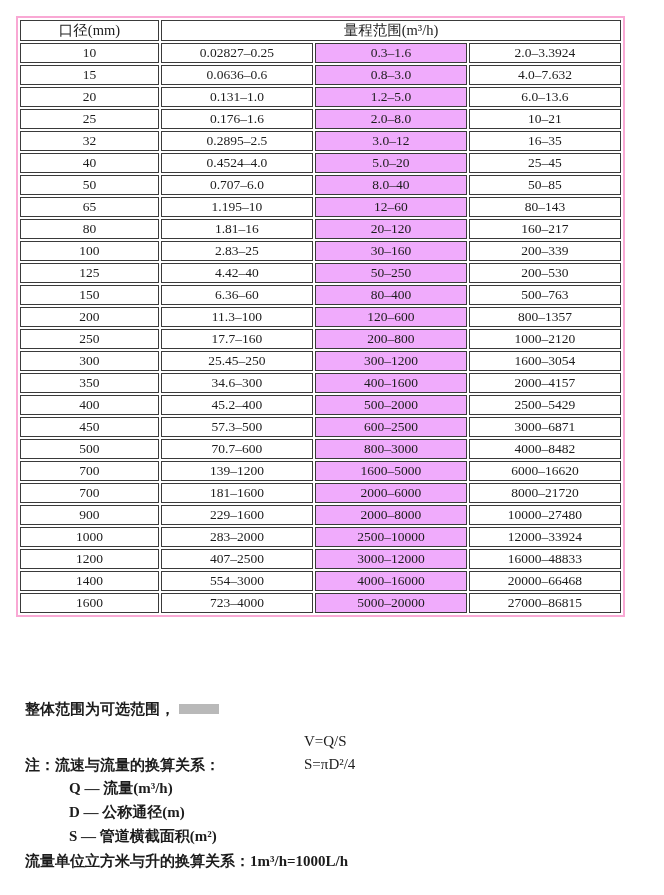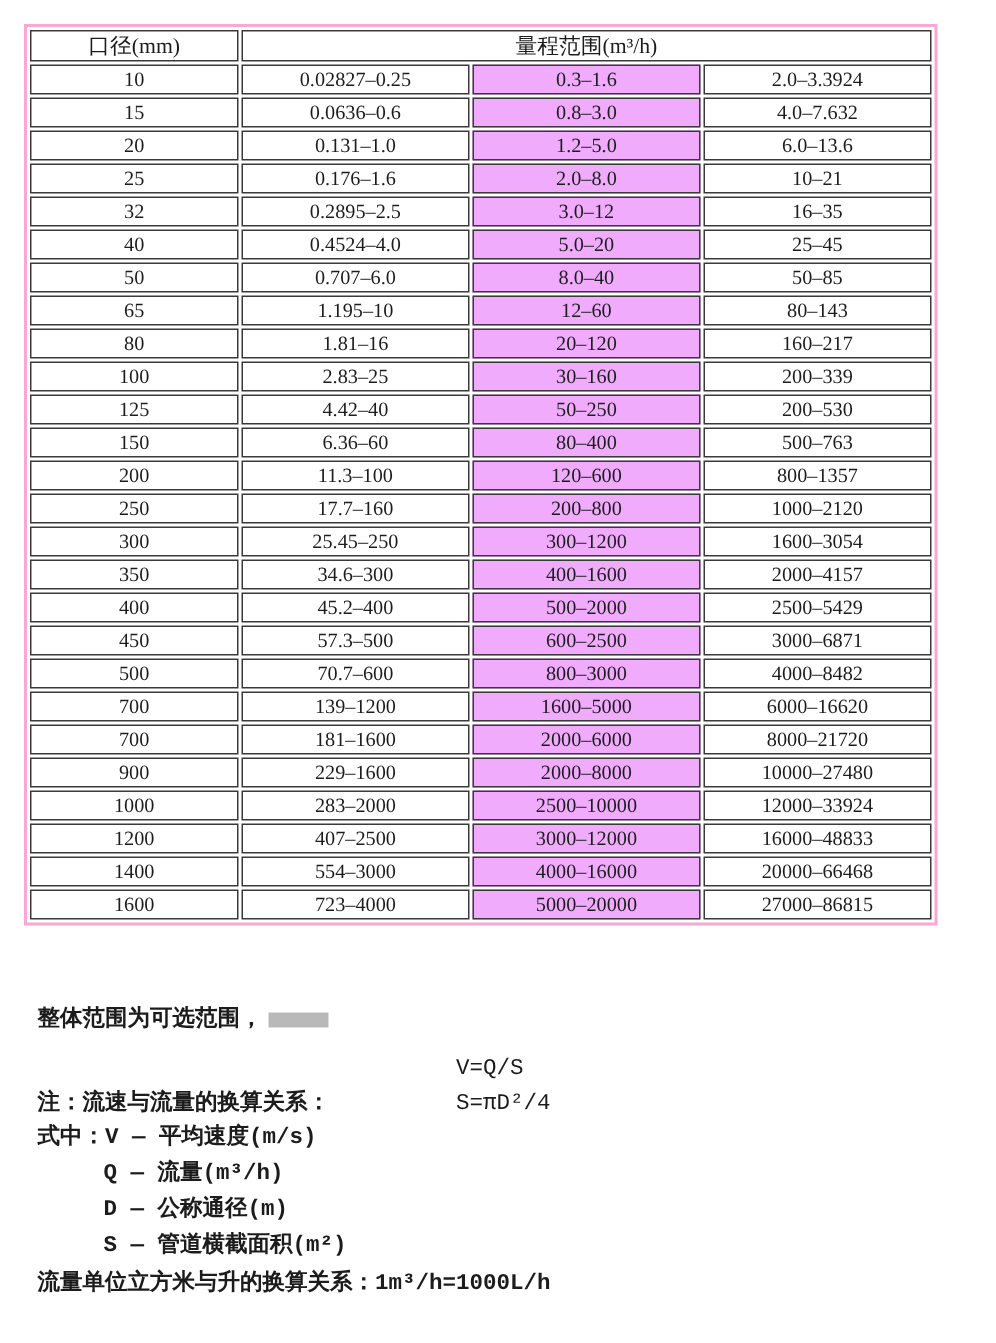--- a/index.html
+++ b/index.html
@@ -46,25 +46,24 @@
     background: #f0abfc;
     margin-top: 43px;
   }
   col.c-diam  { width: 138px; }
   col.c-range { width: 151px; }
 
   
   .footer {
     position: absolute;
     left: 25px;
-    top: 669px;
+    top: 698px;
     width: 620px;
     font-size: 15px;
     line-height: 22px;
-    font-family: Liberation Mono, monospace;
   }
   .cn { font-weight: bold; }
   .line { margin: 0; }
   .legend-line { margin-bottom: 10px; display: flex; align-items: center; }
   .swatch {
     display: inline-block;
     width: 40px;
     height: 10px;
     background: #b9b9b9;
     margin: 0 2px 0 4px;
@@ -266,19 +265,18 @@
     <span class="swatch"></span>
   </div>
   <div class="note-row">
     <span class="cn">注：流速与流量的换算关系：</span>
     <div class="formulas">
       <div>V=Q/S</div>
       <div>S=πD²/4</div>
     </div>
   </div>
   <div class="defs">
-    <div class="line cn">式中：V — 平均速度(m/s)</div>
     <div class="line cn indent">Q — 流量(m³/h)</div>
     <div class="line cn indent">D — 公称通径(m)</div>
     <div class="line cn indent">S — 管道横截面积(m²)</div>
   </div>
   <div class="line cn unit-line">流量单位立方米与升的换算关系：1m³/h=1000L/h</div>
 </div>
 
 </body></html>

